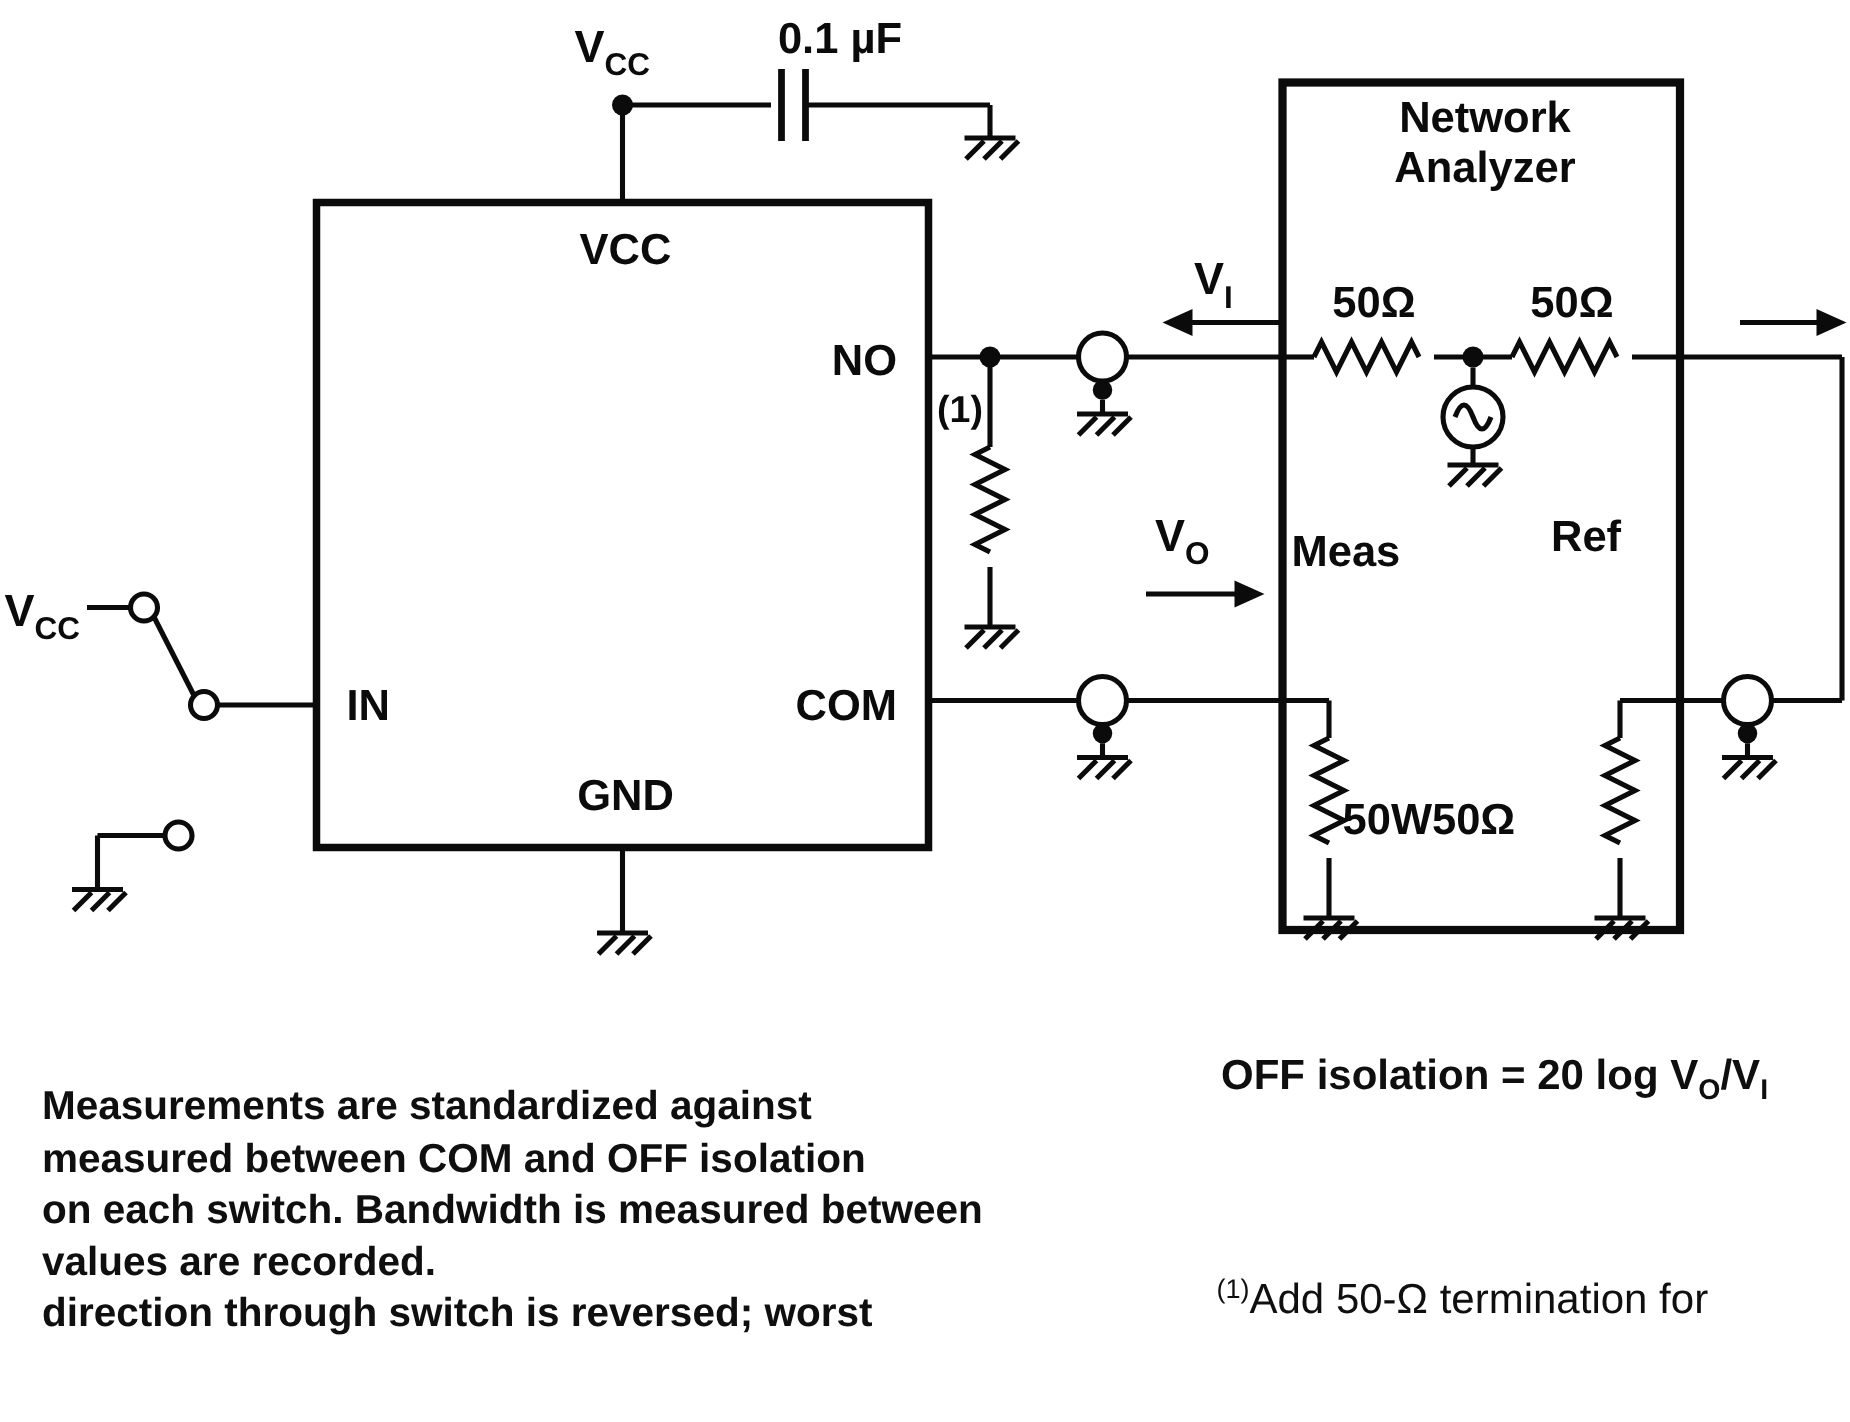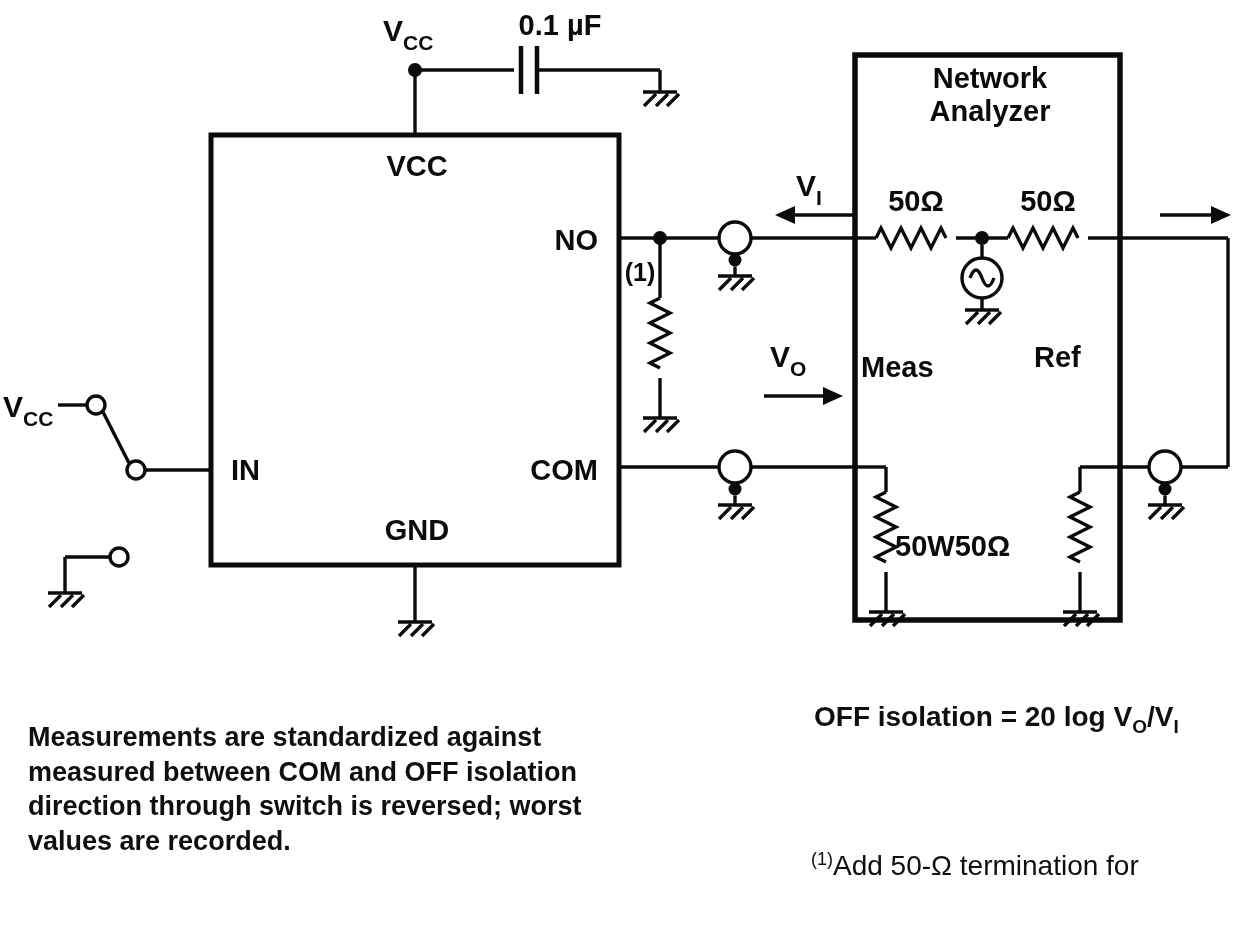--- a/index.html
+++ b/index.html
@@ -145,22 +145,23 @@
   <text x="916" y="211" font-size="29" text-anchor="middle">50Ω</text>
   <text x="1048" y="211" font-size="29" text-anchor="middle">50Ω</text>
   <text x="861" y="377" font-size="29">Meas</text>
   <text x="1034" y="367" font-size="29">Ref</text>
   <text x="895" y="556" font-size="29">50W50Ω</text>
 </svg>
 
 <div class="note">
   <div>Measurements are standardized against</div>
   <div>measured between COM and OFF isolation</div>
+  <div>on each switch. Bandwidth is measured between</div>
+  <div>values are recorded.</div>
   <div>direction through switch is reversed; worst</div>
-  <div>values are recorded.</div>
 </div>
 
 <div class="formula">
   <span>OFF isolation = 20 log V</span><sub>O</sub><span>/V</span><sub>I</sub>
 </div>
 
 <div class="footnote">
   <div><sup>(1)</sup><span>Add 50-Ω termination for</span></div>
 </div>
 

